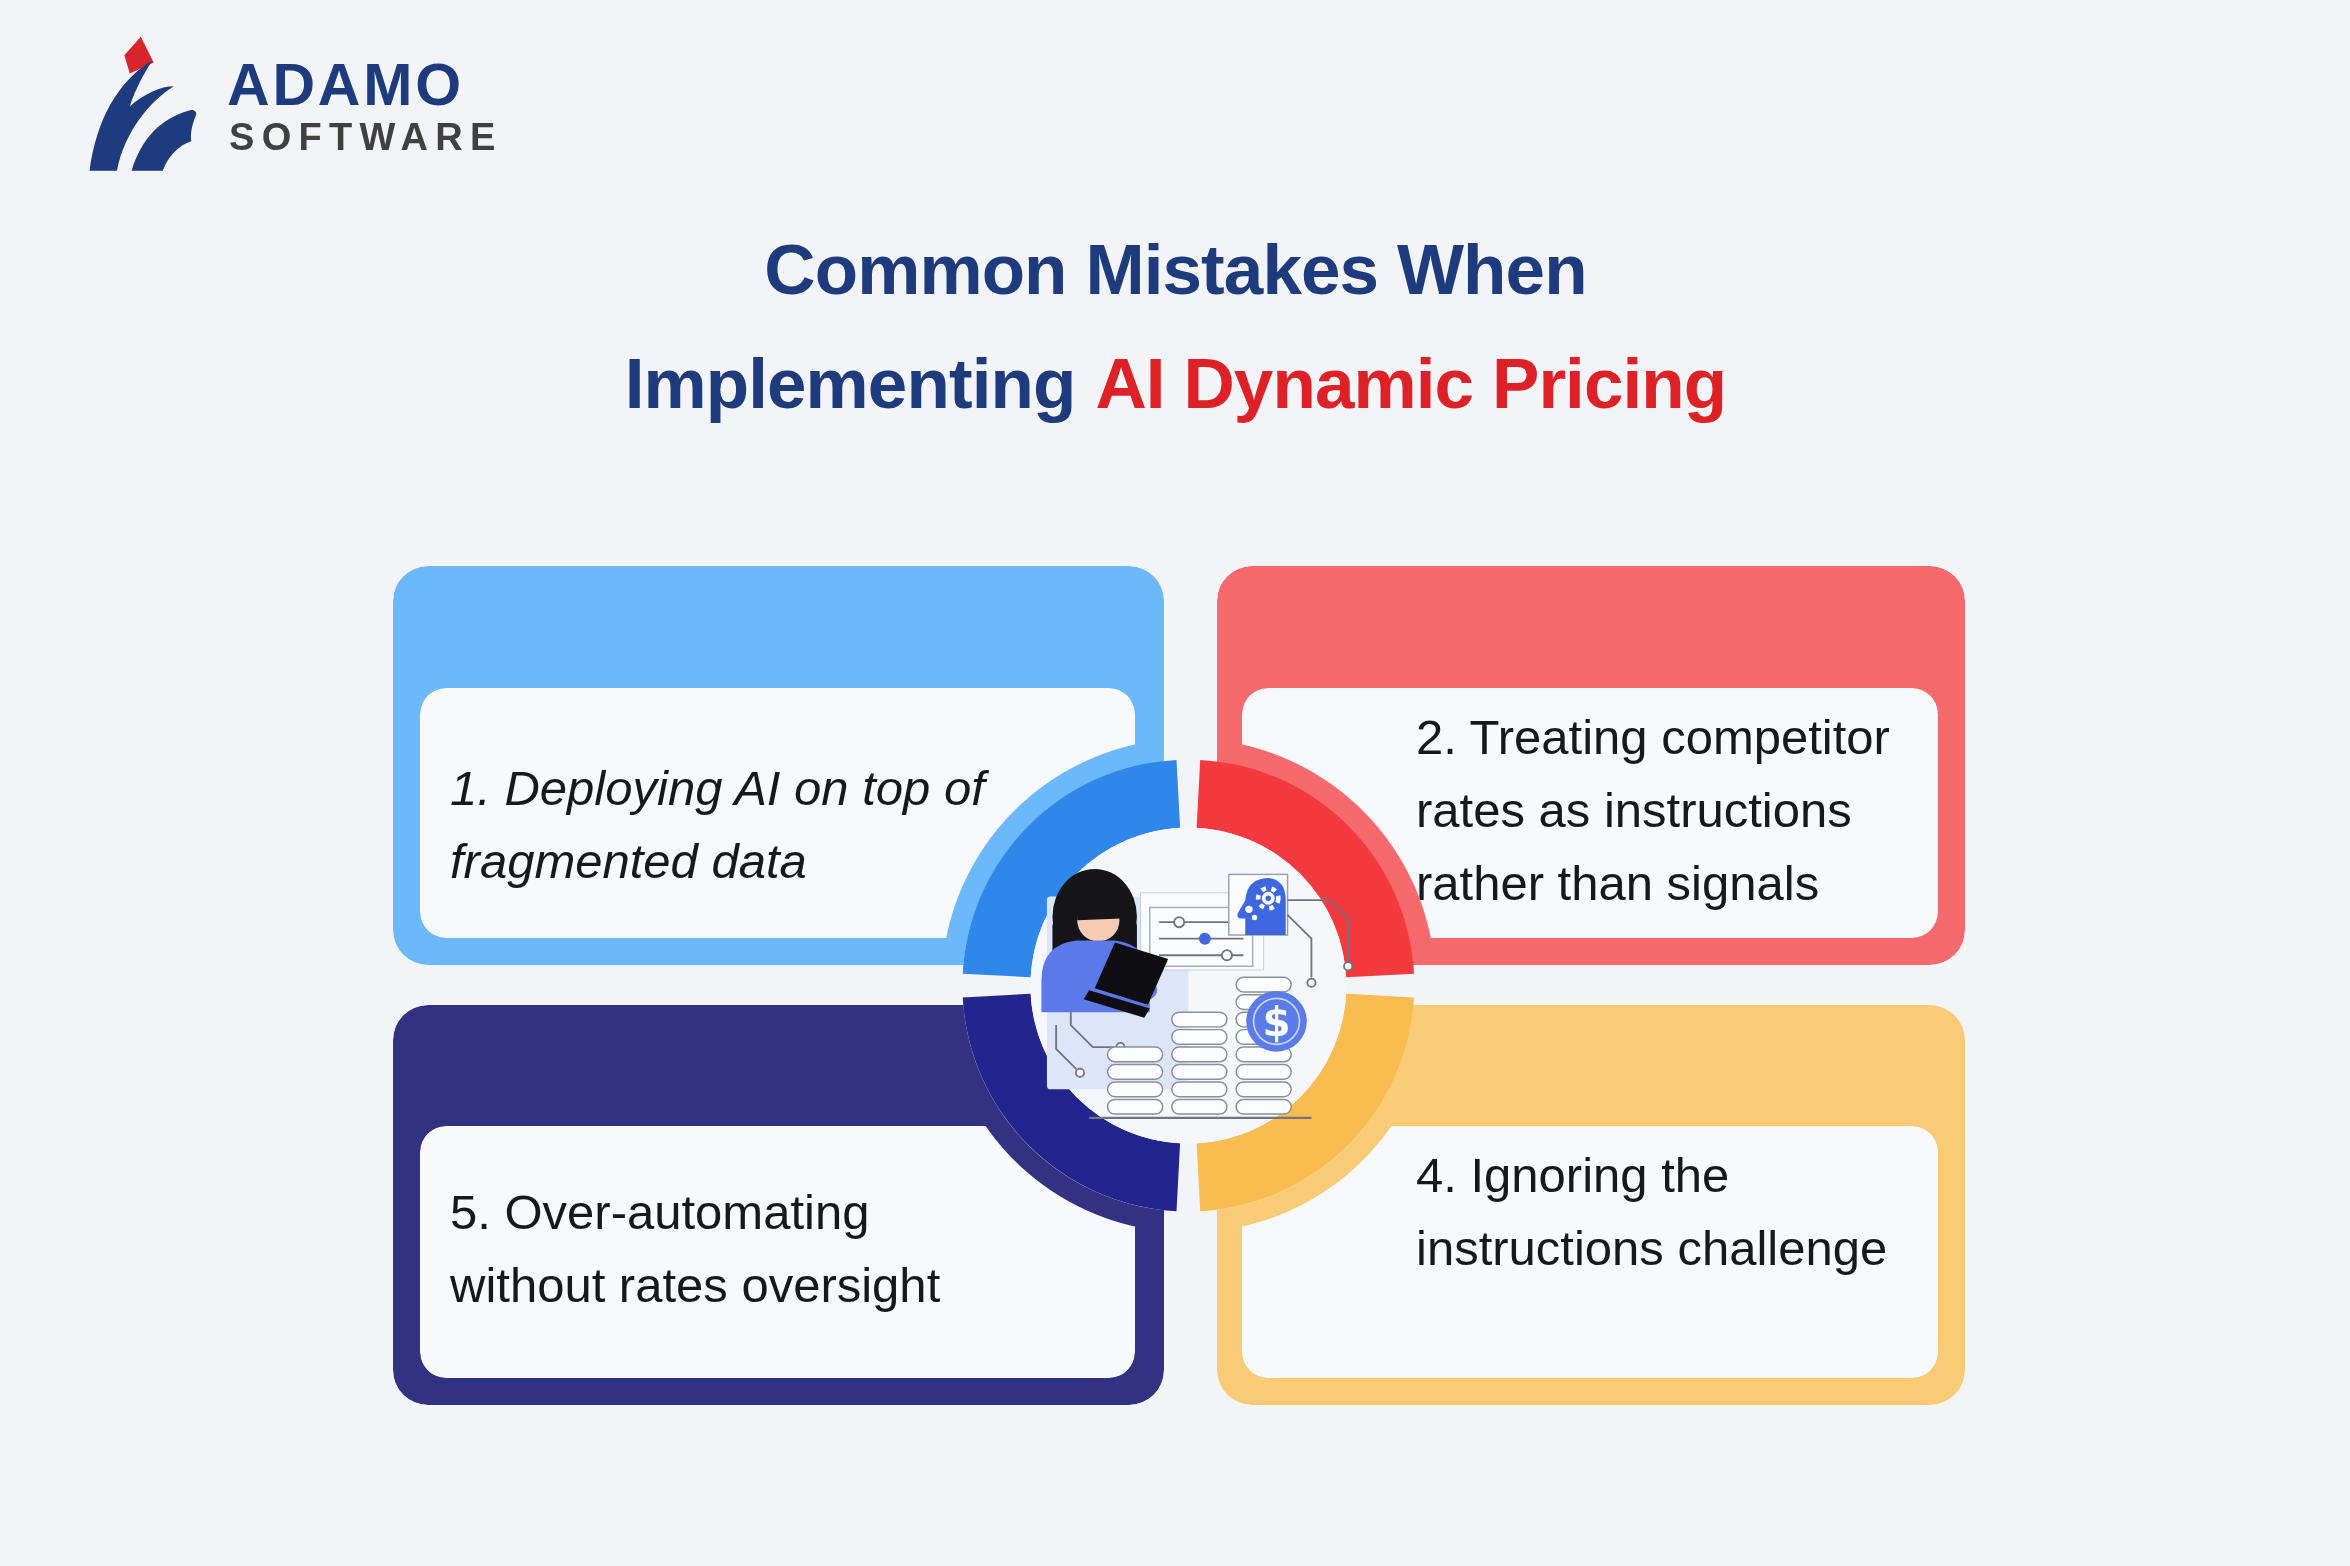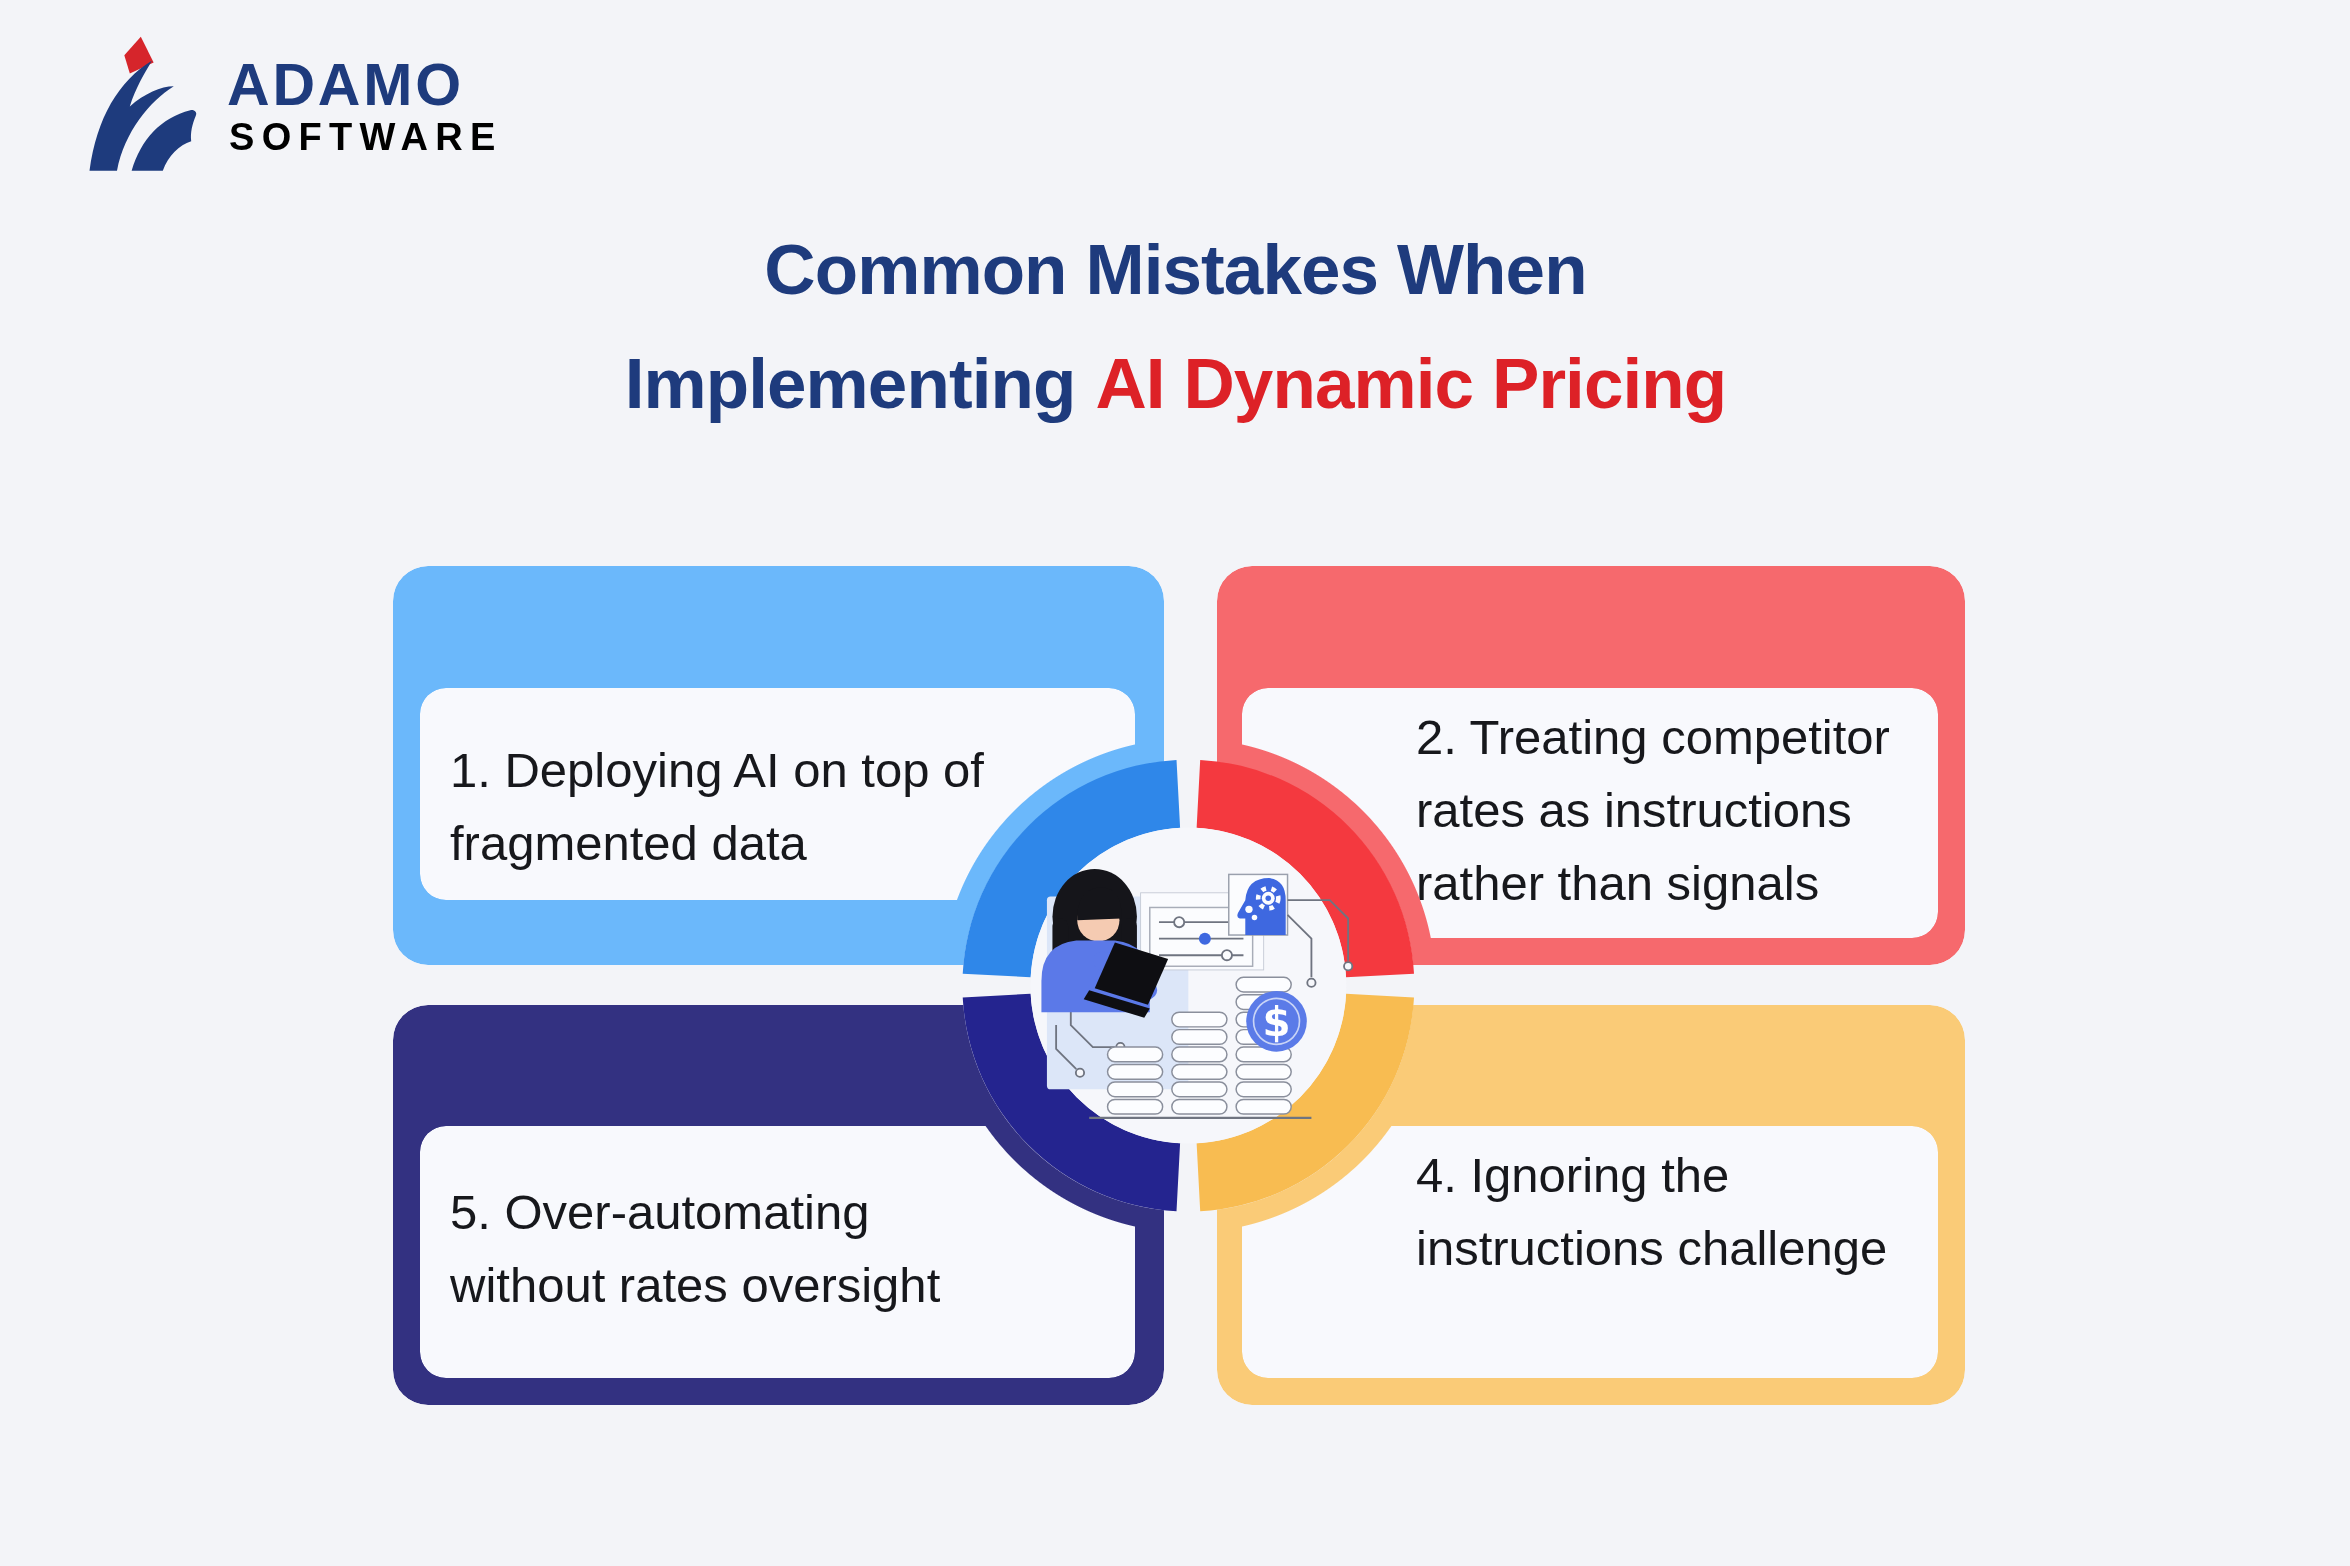--- a/index.html
+++ b/index.html
@@ -7,21 +7,21 @@
     width:2351px;height:1567px;position:relative;overflow:hidden;
     background:#F3F4F8;
     font-family:"Liberation Sans","DejaVu Sans",sans-serif;
   }
   .abs{position:absolute;}
 
   
   #logo{left:84px;top:33px;width:514px;height:147px;}
   #logo-mark{left:0;top:0;width:197px;height:147px;}
   #logo-brand{left:143px;top:18.4px;font-size:59px;font-weight:700;color:#1E3B7D;letter-spacing:2.8px;}
-  #logo-sub{left:145px;top:83px;font-size:38px;font-weight:700;color:#000000;letter-spacing:7.3px;}
+  #logo-sub{left:145px;top:83px;font-size:38px;font-weight:700;color:#404040;letter-spacing:7.3px;}
 
   
   #title{left:0;top:213px;width:2351px;text-align:center;
          font-weight:700;font-size:71px;line-height:114px;color:#1E3B7D;letter-spacing:-0.9px;}
   #title .red{color:#DD2127;margin-top:48px;}
   #title .navy{margin-right:20px;}
 
   
   .card{border-radius:35px;}
   #card-1{left:393px;top:566px;width:771px;height:399px;background:#6BB8FB;
@@ -32,23 +32,23 @@
             mask-image:radial-gradient(circle at -28.5px 420px,transparent 0,transparent 225px,#000 226px);}
   #card-3{left:393px;top:1005px;width:771px;height:400px;background:#333181;
     -webkit-mask-image:radial-gradient(circle at 795px -19px,transparent 0,transparent 225px,#000 226px);
             mask-image:radial-gradient(circle at 795px -19px,transparent 0,transparent 225px,#000 226px);}
   #card-4{left:1217px;top:1005px;width:748px;height:400px;background:#FACB77;
     -webkit-mask-image:radial-gradient(circle at -28.5px -19px,transparent 0,transparent 225px,#000 226px);
             mask-image:radial-gradient(circle at -28.5px -19px,transparent 0,transparent 225px,#000 226px);}
 
   .inner{background:#F8F9FD;border-radius:26px;box-sizing:border-box;
          font-size:49px;line-height:73px;color:#17181C;}
-  #inner-1{left:420px;top:688px;width:715px;height:212px;padding:46px 22px 0 30px;
+  #inner-1{left:420px;top:688px;width:715px;height:250px;padding:64px 22px 0 30px;
     -webkit-mask-image:radial-gradient(circle at 769px 298px,transparent 0,transparent 247px,#000 248px);
-            mask-image:radial-gradient(circle at 769px 298px,transparent 0,transparent 247px,#000 248px);}
+            mask-image:radial-gradient(circle at 769px 298px,transparent 0,transparent 247px,#000 248px);font-style:italic;}
   #inner-2{left:1242px;top:688px;width:696px;height:250px;padding:13px 14.7px 0 174px;
     -webkit-mask-image:radial-gradient(circle at -54px 298px,transparent 0,transparent 247px,#000 248px);
             mask-image:radial-gradient(circle at -54px 298px,transparent 0,transparent 247px,#000 248px);}
   #inner-3{left:420px;top:1126px;width:715px;height:252px;padding:50px 22px 0 30px;
     -webkit-mask-image:radial-gradient(circle at 769px -141px,transparent 0,transparent 247px,#000 248px);
             mask-image:radial-gradient(circle at 769px -141px,transparent 0,transparent 247px,#000 248px);}
   #inner-4{left:1242px;top:1126px;width:696px;height:252px;padding:13px 14.7px 0 174px;
     -webkit-mask-image:radial-gradient(circle at -54px -141px,transparent 0,transparent 247px,#000 248px);
             mask-image:radial-gradient(circle at -54px -141px,transparent 0,transparent 247px,#000 248px);}
 

